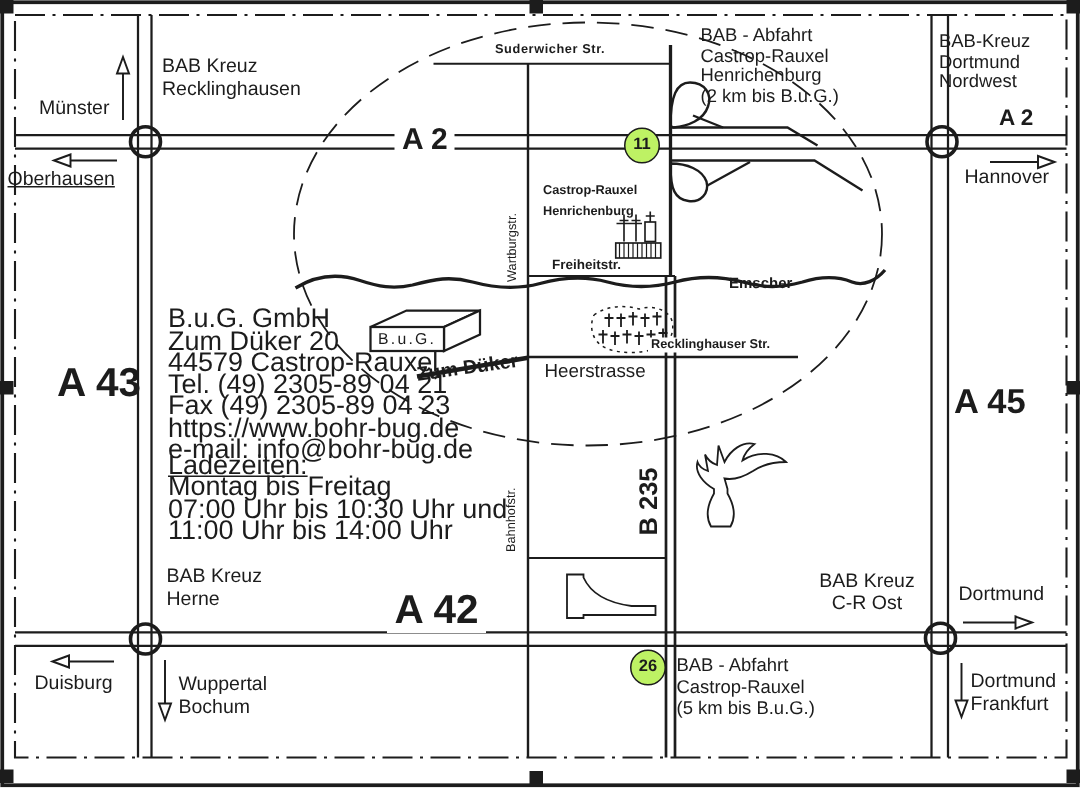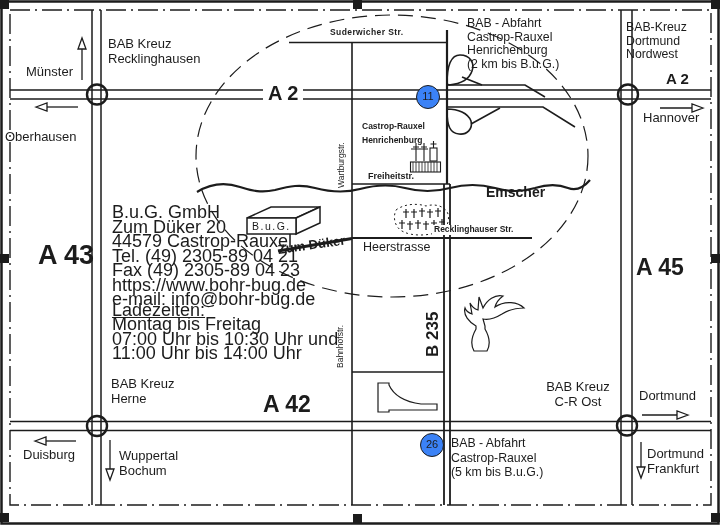--- a/index.html
+++ b/index.html
@@ -10,28 +10,28 @@
   .stage svg.mapart { position:absolute; left:0; top:0; }
   .lbl { position:absolute; white-space:pre-line; line-height:1.15; z-index:5; }
   .w6 { font-weight:600; }
   .bold { font-weight:700; }
   .onroad { background:#ffffff; padding:0 5px; }
   .vtext { position:absolute; transform-origin:0 0; transform:rotate(-90deg);
            white-space:nowrap; z-index:5; }
   .tilt { transform:rotate(-8deg); transform-origin:0 0; }
   .junction-circle {
     position:absolute; width:22px; height:22px; border-radius:50%;
-    border:1.4px solid #1c1c1c; background:#3b82f6; z-index:6;
-    font-size:11px; line-height:21px; text-align:center; font-weight:400;
+    border:1.4px solid #1c1c1c; background:#bef264; z-index:6;
+    font-size:11px; line-height:21px; text-align:center; font-weight:700;
   }
   .underline { text-decoration:underline;text-align:center; }
   .f13  { font-size:13px; }
   .f125 { font-size:12.3px; line-height:13.6px; }
   .f12  { font-size:18px;  line-height:14.5px; }
-  .f95  { font-size:14px; }
+  .f95  { font-size:10px; }
   .f9   { font-size:9px; }
   .f85  { font-size:8.5px; }
 </style>
 </head>
 <body>
 
 <div class="stage">
 
   <svg class="mapart" width="720" height="525" viewBox="0 0 720 525">
     <g stroke="#1c1c1c" fill="none" stroke-width="1.5">
@@ -173,21 +173,21 @@
           <rect x="0" y="513" width="9" height="9"></rect>
         <rect x="353" y="514" width="9" height="9"></rect>
           <rect x="711" y="513" width="9" height="9"></rect>
       </g>
     </g>
   </svg>
 
   <div class="lbl f13" style="left:26px; top:47px;margin-top:18px;">Münster</div>
   <div class="lbl f13" style="left:108px; top:37px;">BAB Kreuz
 Recklinghausen</div>
-  <div class="lbl f13" style="left:5px;  top:130px;">Oberhausen</div>
+  <div class="lbl f13" style="left:5px;  top:112px;text-decoration:underline;">Oberhausen</div>
 
   <div class="lbl bold onroad" style="left:263px; top:82px; font-size:20px;">A 2</div>
   <div class="lbl f85 w6" style="left:330px; top:28px; letter-spacing:0.4px;">Suderwicher Str.</div>
 
   <div class="lbl f125" style="left:467px; top:17px;">BAB - Abfahrt
 Castrop-Rauxel
 Henrichenburg
 (2 km bis B.u.G.)</div>
   <div class="lbl f125" style="left:626px; top:21px;">BAB-Kreuz
 Dortmund
@@ -219,21 +219,21 @@
   <div class="lbl" style="left:252px; top:220px; font-size:10.5px; letter-spacing:1.5px;">B.u.G.</div>
   <div class="lbl w6 tilt" style="left:277px; top:243px; font-size:13px;">Zum Düker</div>
   <div class="lbl" style="left:363px; top:240px; font-size:12.5px;">Heerstrasse</div>
   <div class="lbl f85 w6 onroad" style="left:432px; top:225px; padding:0 2px;">Recklinghauser Str.</div>
 
   <div class="vtext bold" style="left:423px; top:357px; font-size:17px;">B 235</div>
   <div class="vtext f85" style="left:335px; top:368px;">Bahnhofstr.</div>
 
   <div class="lbl f13" style="left:111px; top:377px;">BAB Kreuz
 Herne</div>
-  <div class="lbl bold onroad" style="left:258px; top:391px; font-size:23px;">A 42</div>
+  <div class="lbl bold onroad" style="left:258px; top:391px; font-size:27px;">A 42</div>
   <div class="lbl f13" style="left:540px; top:380px; text-align:center; width:76px;">BAB Kreuz
 C-R Ost</div>
   <div class="lbl f13" style="left:639px; top:389px;">Dortmund</div>
 
   <div class="lbl f125" style="left:451px; top:436px; line-height:14.6px;">BAB - Abfahrt
 Castrop-Rauxel
 (5 km bis B.u.G.)</div>
   <div class="lbl f13" style="left:647px; top:447px;">Dortmund
 Frankfurt</div>
   <div class="lbl f13" style="left:23px; top:448px;">Duisburg</div>

